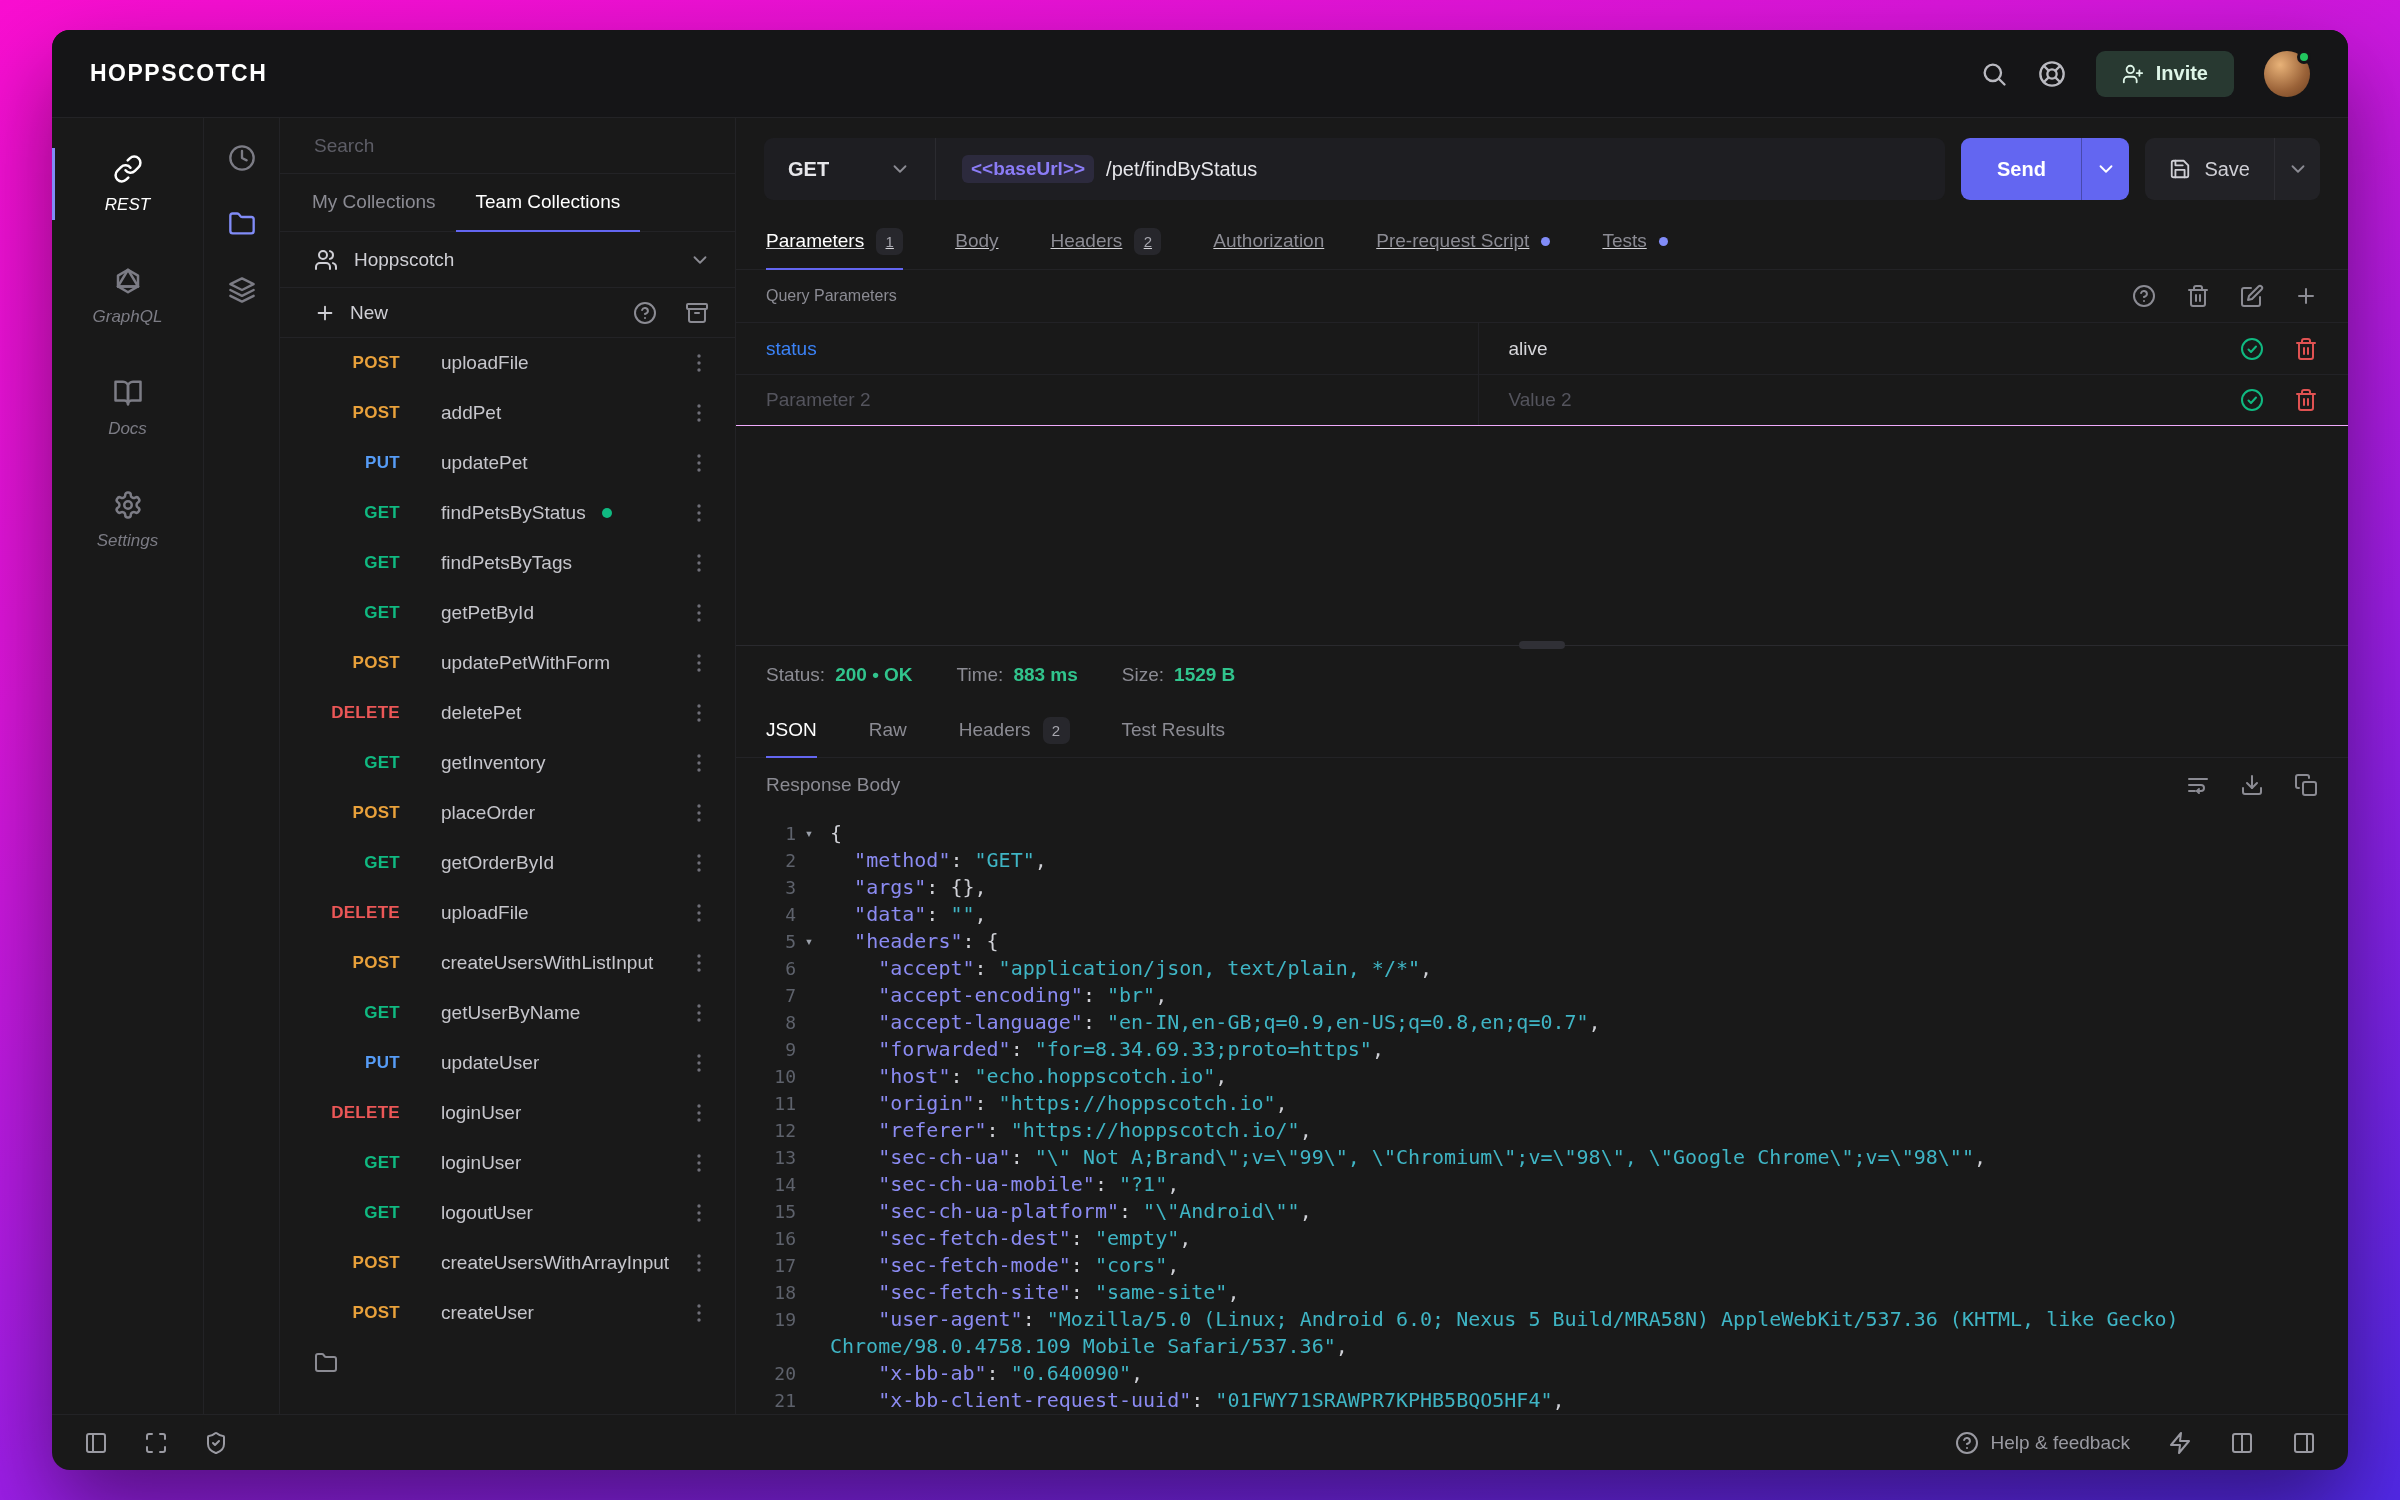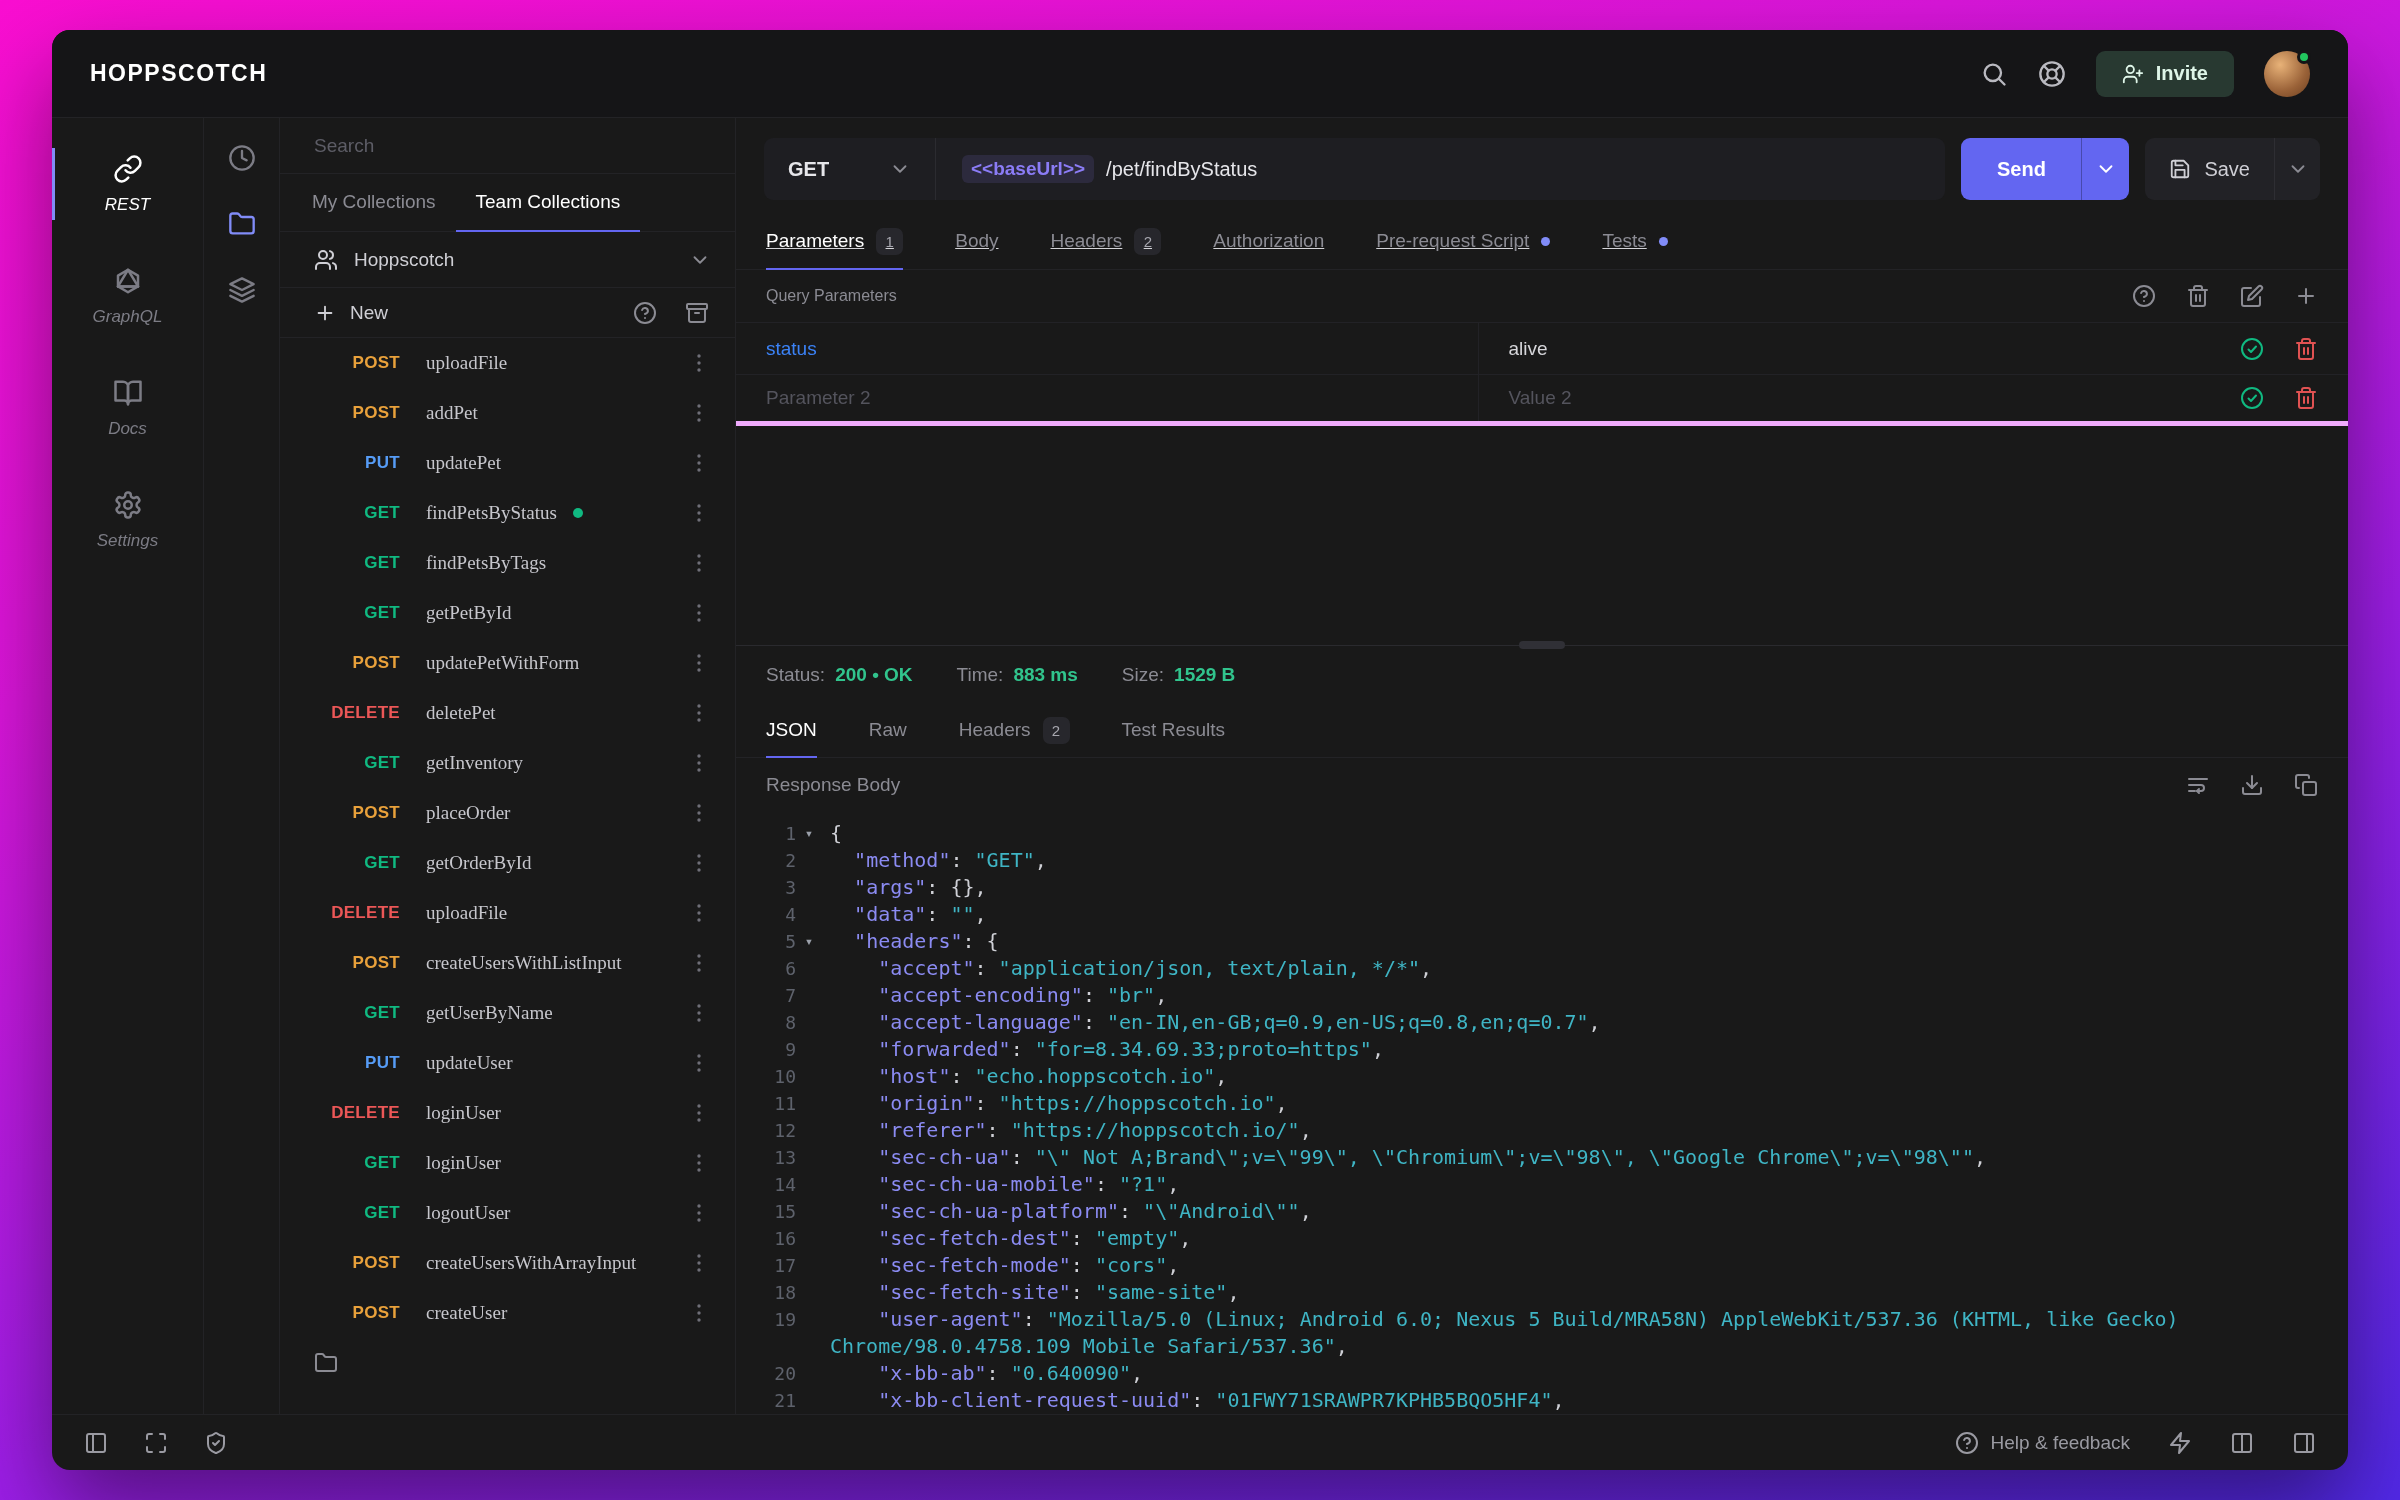--- a/index.html
+++ b/index.html
@@ -64,21 +64,21 @@
   .new-row { height:50px; flex:none; border-bottom:1px solid #232326; display:flex; align-items:center; padding:0 26px 0 34px; }
   .new-btn { display:flex; align-items:center; gap:14px; background:none; border:none; color:#cfcfd5; font-size:19px; font-family:inherit; }
   .new-row .row-icons { margin-left:auto; display:flex; gap:28px; color:#8b8b93; }
 
   .tree { flex:1; overflow:hidden; }
   .tree-row { height:50px; display:flex; align-items:center; padding:0 24px 0 34px; }
   .folder-name { margin-left:16px; font-size:19px; color:#cfcfd5; }
   .kebab { margin-left:auto; color:#6f6f78; }
   .req-row { padding-left:0; }
   .method { flex:none; width:120px; text-align:right; font-size:17px; font-weight:700; letter-spacing:.3px; }
-  .req-name { margin-left:26px; font-size:19px; color:#c6c6cc;font-family:Liberation Serif, serif; }
+  .req-name { margin-left:41px; font-size:19px; color:#c6c6cc; }
   .open-dot { width:10px; height:10px; border-radius:50%; background:#10b981; margin-left:16px; flex:none; }
 
   
   .main { flex:1; display:flex; flex-direction:column; min-width:0; }
   .req-pane { flex:none; height:527px; display:flex; flex-direction:column; }
 
   .req-bar { margin:20px 28px 0 28px; height:62px; flex:none; display:flex; gap:16px; }
   .method-url { flex:1; display:flex; background:#1e1e22; border-radius:9px; overflow:hidden; }
   .method-sel { width:172px; flex:none; display:flex; align-items:center; justify-content:space-between; padding:0 24px; color:#e6e6ea; font-size:20px; font-weight:600; border-right:1px solid #2b2b30; }
   .method-sel .chev { color:#8b8b93; }
@@ -96,21 +96,21 @@
   .resp-tabs { height:54px; }
   .rtab { display:flex; align-items:center; gap:12px; font-size:19px; color:#8b8b93; border-bottom:2px solid transparent; margin-bottom:-1px; }
   .rtab.active { color:#ffffff; border-bottom-color:#6366f1; }
   .badge { min-width:27px; height:27px; padding:0 7px; background:#27272c; border-radius:7px; display:flex; align-items:center; justify-content:center; font-size:15px; color:#a7a7af; }
   .dot { width:9px; height:9px; border-radius:50%; background:#818cf8; }
 
   .qp-head { height:52px; flex:none; display:flex; align-items:center; padding:0 30px; color:#8b8b93; font-size:16px; }
   .row-icons { margin-left:auto; display:flex; gap:30px; color:#8b8b93; align-items:center; }
 
   .param-row { height:52px; flex:none; display:flex; align-items:stretch; border-top:1px solid #222226; font-size:19px; }
-  .param-row:last-child { border-bottom:5px solid #f0abfc; }
+  .param-row:last-child { border-bottom:1px solid #f0abfc; }
   .p-key { width:46%; flex:none; display:flex; align-items:center; padding-left:30px; color:#3b82f6; }
   .p-val { flex:1; display:flex; align-items:center; padding-left:30px; border-left:1px solid #222226; color:#d6d6da; }
   .ph { color:#54545d; }
   .p-icons { width:160px; flex:none; display:flex; align-items:center; justify-content:flex-end; gap:30px; padding-right:30px; }
   .ok-ic { color:#10b981; }
   .danger-ic { color:#e05252; }
 
   
   .resp-pane { flex:1; min-height:0; display:flex; flex-direction:column; border-top:1px solid #2a2a2e; position:relative; }
   .resize-handle { position:absolute; top:-5px; left:50%; transform:translateX(-50%); width:46px; height:8px; border-radius:5px; background:#303036; }

